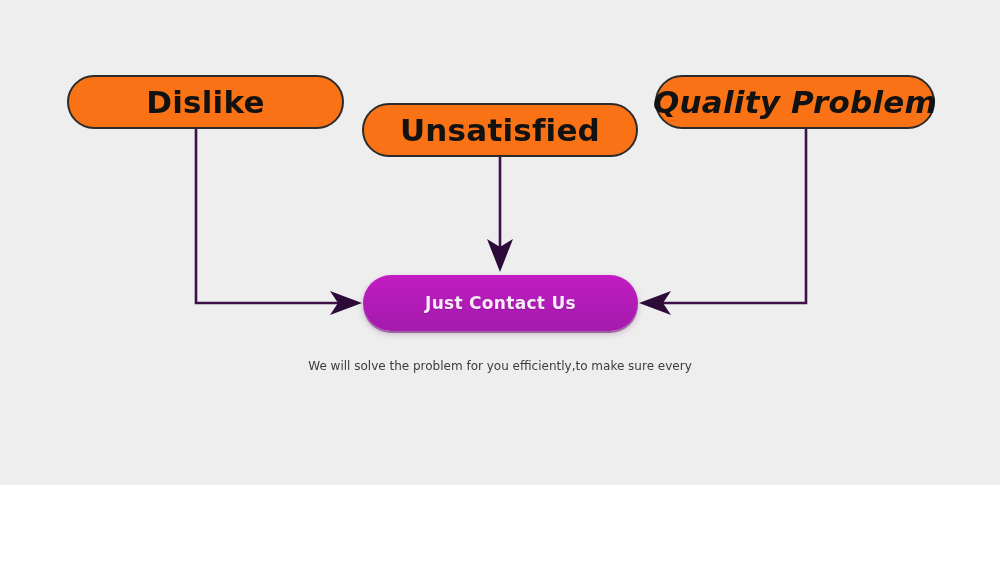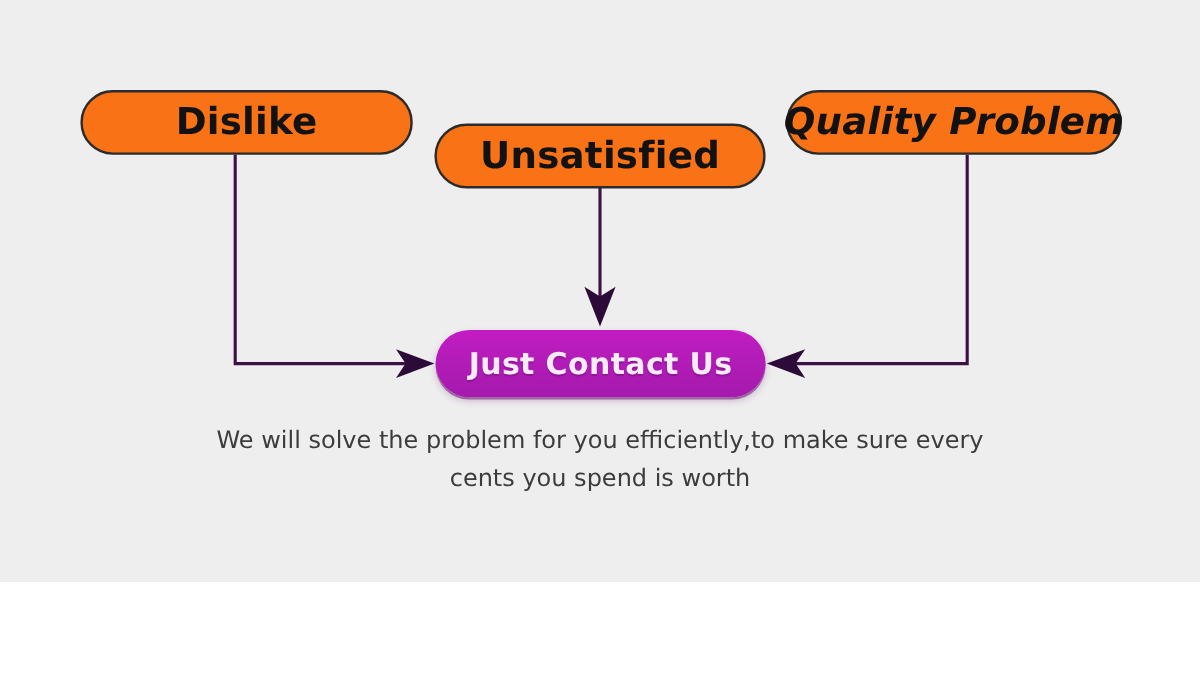--- a/index.html
+++ b/index.html
@@ -71,36 +71,36 @@
     height: 56px;
     box-sizing: border-box;
     border-radius: 28px;
     background: linear-gradient(180deg, #c31cc3 0%, #b31cb8 42%, #a51aad 100%);
     box-shadow: 0 2px 0 rgba(110, 20, 120, .55),
                 0 3px 6px rgba(90, 15, 100, .25);
     display: flex;
     align-items: center;
     justify-content: center;
     color: #f7ebf7;
-    font-size: 25px;
+    font-size: 17px;
     font-weight: 700;
     letter-spacing: .3px;
     white-space: nowrap;
     text-shadow: 0 1px 1px rgba(90, 10, 100, .35);
   }
 
   
   .caption {
     position: absolute;
     left: 150px;
     top: 350px;
     width: 700px;
     text-align: center;
     color: #3c3c3c;
-    font-size: 20px;
+    font-size: 12px;
     line-height: 32px;
     font-weight: 400;
   }
   .caption .line { display: block; }
 </style>
 </head>
 <body>
 
 <div class="banner">
 
@@ -135,16 +135,15 @@
   <div class="pill pill-3">
     <span>Quality Problem</span>
   </div>
 
   <div class="cta">
     <span>Just Contact Us</span>
   </div>
 
   <div class="caption">
     <span class="line">We will solve the problem for you efficiently,to make sure every</span>
-    <span class="line">cents you spend is worth</span>
   </div>
 
 </div>
 
 </body></html>

